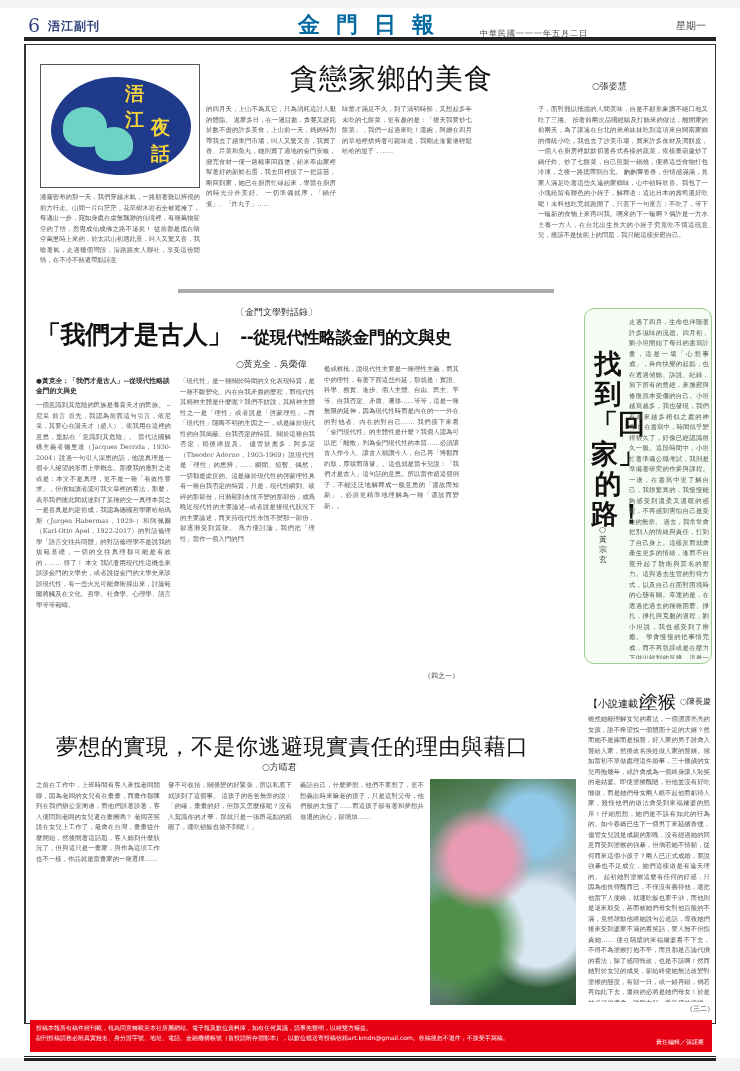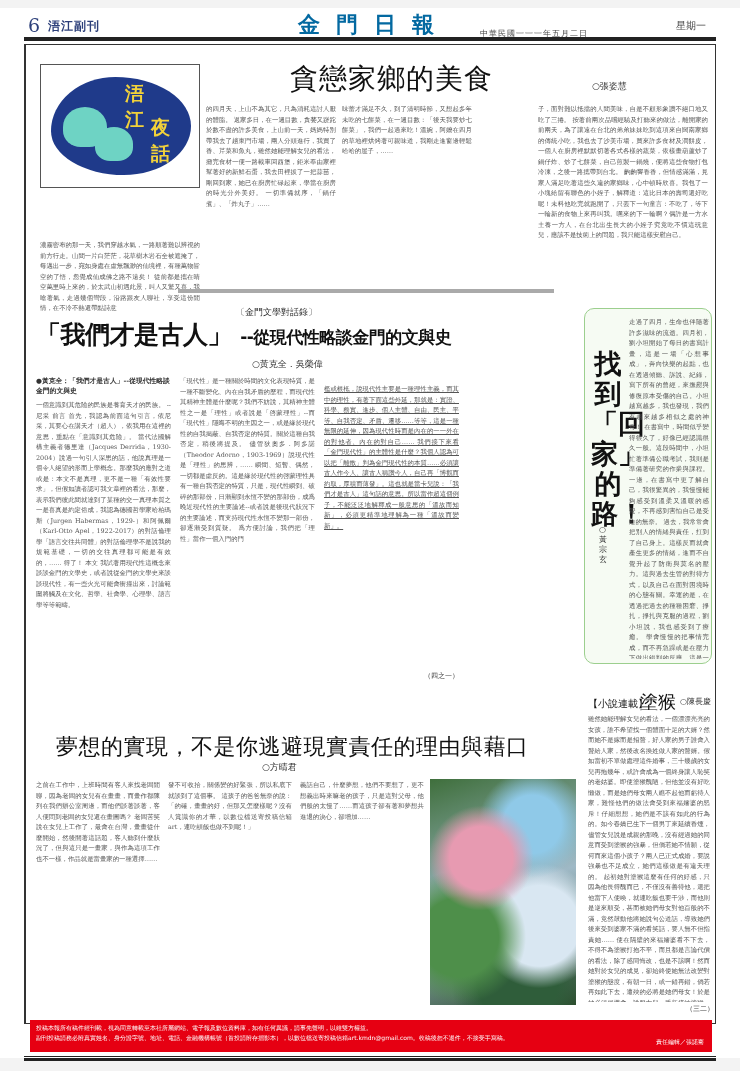--- a/index.html
+++ b/index.html
@@ -88,48 +88,48 @@
       <span class="logo-txt" style="left:74px; top:6px;">浯</span>
       <span class="logo-txt" style="left:74px; top:32px;">江</span>
       <span class="logo-txt" style="left:100px; top:40px;">夜</span>
       <span class="logo-txt" style="left:100px; top:66px;">話</span>
     </div>
   </div>
 
   <div class="art-title-1">貪戀家鄉的美食</div>
   <div class="byline" style="left:560px; top:72px;margin-left:32px;">○張姿慧</div>
 
-  <div class="col" style="left:40px; top:184px; width:160px; height:96px;margin-top:48px;">濃霧密布的那一天，我們穿越水氣，一路順著難以辨視的前方行走。山間一片白茫茫，花草樹木岩石全被遮掩了，每邁出一步，宛如身處在虛無飄渺的仙境裡，有種萬物皆空的了悟，忽覺成仙成佛之路不遠矣！ 從前都是攜在晴空萬里時上來的，於太武山初遇此景，叫人又驚又喜，我嗆著氣，走過幾個彎段，沿路跟友人聊社，享受這份閒情，在不冷不熱還帶點詩意</div>
-  <div class="col" style="left:206px; top:96px; width:130px; height:184px;">的四月天，上山不為其它，只為消耗這討人厭的體脂。 返家多日，在一週目數，貪婪又蹉跎於數不盡的許多美食，上山前一天，媽媽特別帶我去了趟東門市場，兩人分頭進行，我買了香、芹菜和魚丸，雖然她能理解女兒的看法，攤完食材一便一路載車回西堡，鉅米奉由家裡幫著好的新鮮石蛋，我去田裡拔了一把蒜苗，剛回到家，她已在廚房忙碌起來，學當在廚房的時光分外美好。 一切準備就序，「鍋仔煮」、「炸丸子」……</div>
-  <div class="col" style="left:342px; top:96px; width:130px; height:184px;">味蕾才滿足不久，到了清明時節，又想起多年未吃的七餅菜，在一週目數：「後天我要炒七餅菜」，我們一起過來吃！溫婉，阿嬤在四月的草地裡烘烤著可親味道，我剛走進窗邊輕鬆哈哈的屋子，……</div>
+  <div class="col" style="left:40px; top:184px; width:160px; height:96px;">濃霧密布的那一天，我們穿越水氣，一路順著難以辨視的前方行走。山間一片白茫茫，花草樹木岩石全被遮掩了，每邁出一步，宛如身處在虛無飄渺的仙境裡，有種萬物皆空的了悟，忽覺成仙成佛之路不遠矣！ 從前都是攜在晴空萬里時上來的，於太武山初遇此景，叫人又驚又喜，我嗆著氣，走過幾個彎段，沿路跟友人聊社，享受這份閒情，在不冷不熱還帶點詩意</div>
+  <div class="col" style="left:206px; top:96px; width:130px; height:184px;">的四月天，上山不為其它，只為消耗這討人厭的體脂。 返家多日，在一週目數，貪婪又蹉跎於數不盡的許多美食，上山前一天，媽媽特別帶我去了趟東門市場，叫人又驚又喜，我買了香、芹菜和魚丸，她則買了適地的金門安岐，攤完食材一便一路載車回西堡，鉅米奉由家裡幫著好的新鮮石蛋，我去田裡拔了一把蒜苗，剛回到家，她已在廚房忙碌起來，學當在廚房的時光分外美好。 一切準備就序，「鍋仔煮」、「炸丸子」……</div>
+  <div class="col" style="left:342px; top:96px; width:130px; height:184px;">味蕾才滿足不久，到了清明時節，又想起多年未吃的七餅菜，更有趣的是：「後天我要炒七餅菜」，我們一起過來吃！溫婉，阿嬤在四月的草地裡烘烤著可親味道，我剛走進窗邊輕鬆哈哈的屋子，……</div>
   <div class="col" style="left:538px; top:96px; width:170px; height:150px;">子，面對難以抵擋的人間美味，自是不顧形象讚不絕口地又吃了三捲。 按著前兩次品嚐經驗及打聽來的做法，離開家的前兩天，為了讓遠在台北的弟弟妹妹吃到這項來自闊南家鄉的傳統小吃，我也去了沙美市場，買來許多食材及潤餅皮，一個人在廚房裡默默切著各式各樣的蔬菜，依樣畫葫蘆炒了鍋仔炸、炒了七餅菜，自己煎製一鍋燒，便將這些食物打包冷凍，之後一路攜帶到台北。 齣齣響香香，但情感滿滿，見家人滿足吃著這些久違的家鄉味，心中頓時欣喜。我包了一小塊給留有聯色的小姪子，解釋道：這比日本的壽司還好吃呢！未料他吃完就跑開了，只丟下一句童言：不吃了，等下一輪新的食物上來再叫我。嘿來的下一輪啊？偶許是一方水土養一方人，在台北出生長大的小姪子究竟吃不慣這玩意兒，應該不是技術上的問題，我只能這樣安慰自己。</div>
   <div class="divider-bar" style="left:178px; top:281px; width:376px;"></div>
 
   <div class="greenbox">
     <div class="gb-title">找到「回家」的路！</div>
     <div class="gb-byline">○黃宗玄</div>
     <div class="col" style="left:44px; top:8px; width:80px; height:342px; color:#555;">走過了四月，生命也伴隨著許多滋味的流逝。四月初，劉小坦開始了每日的書寫計畫，這是一場「心想事成」，奔向快樂的起點，也在透過傾聽、訴說、紀錄，寫下所有的曾經，來撫慰與修復原本受傷的自己。小坦越寫越多，我也發現，我們有越來越多相似之處的神奇！ 在書寫中，時間似乎變得很久了，好像已經認識很久一般。這段時間中，小坦忙著準備公職考試，我則是準備著研究的作業與課程。一邊，在書寫中更了解自己，我很驚異的，我慢慢能夠感受到溫柔又溫暖的感覺，不再感到害怕自己是受迫的無奈。 過去，我常常會把別人的情緒與責任，扛到了自己身上。這樣反而就會產生更多的情緒，進而不自覺升起了防衛與莫名的壓力。這與過去生管的對待方式，以及自己在面對困境時的心態有關。幸運的是，在透過把過去的種種困窘、掙扎，掙扎與克服的過程，劉小坦說，我也感受到了療癒。 學會慢慢的把事情完成，而不再急躁或是在壓力下做出錯判的反應。這是一種有成竹的暢然之感，我想正是最後的收穫。更有趣的是，在四月的桌遊工作坊中，我設計出了「心想事成」的魔法卡，用著象徵內在、渴望與行動的三張牌卡片，來解析困境中的方向！ 我想更加具體的牌卡，也讓幫助困助了更明確的方式，也讓本來很難言說的「書寫療癒」，轉化成好玩的「桌遊牌」。從遊戲中，找到讓自己喘口氣一致的溫馨處。就這樣，四月充滿了文錄、探詢、發現寶藏、幫助他人，找到「回家」的路中，看見了生命的希望與體勇！</div>
   </div>
 
   <div class="series-tag">〔金門文學對話錄〕</div>
   <div class="art-title-2">
     <span>「我們才是古人」</span>
     <span class="sub">--從現代性略談金門的文與史</span>
   </div>
-  <div class="byline" style="left:236px; top:350px;margin-left:16px;">○黃克全．吳榮偉</div>
+  <div class="byline" style="left:236px; top:350px;">○黃克全．吳榮偉</div>
   <div class="art-lede">●黃克全：「我們才是古人」--從現代性略談金門的文與史</div>
   <div class="col" style="left:36px; top:392px; width:135px; height:268px;">一個意識到其危險的民族是養育天才的民族。 --尼采 前言 首先，我認為前面這句引言，依尼采，其要心在講天才（超人），依我用在這裡的意思，重點在「意識到其危險」。 當代法國解構主義者德里達（Jacques Derrida，1930-2004）說過一句引人深思的話，他說真理是一個令人絕望的形而上學概念。那麼我的應對之道或是：本文不是真理，更不是一種「有效性要求」，但假如讀者認可我文章裡的看法，那麼，表示我們彼此間就達到了某種的交一真理本質之一是喜真是約定俗成，我認為德國哲學家哈柏瑪斯（Jurgen Habermas，1929-）和阿佩爾（Karl-Otto Apel，1922-2017）的對話倫理學「語言交往共同體」的對話倫理學不是說我的規範基礎，一切的交往真理都可能是有效的，…… 得了！ 本文 我試著用現代性這概念來談談金門的文學史，或者說從金門的文學史來談談現代性，有一些火光可能會衝撞出來，討論範圍將觸及在文化、哲學、社會學、心理學、語言學等等範疇。</div>
   <div class="col" style="left:180px; top:368px; width:135px; height:292px;">「現代性」是一種關於時間的文化表現特質，是一種不斷變化、內在自我矛盾的歷程，而現代性其精神主體是什麼呢？我們不妨說，其精神主體性之一是「理性」或者說是「啓蒙理性」--而「現代性」隱晦不明的主因之一，或是緣於現代性的自我揭蔽、自我否定的特質。關於這種自我否定，稍後將提及。 儘管狄奧多．阿多諾（Theodor Adorno，1903-1969）說現代性是「理性」的思辨，…… 瞬間、短暫、偶然，一切都是虛反的。這是緣於現代性的啓蒙理性具有一種自我否定的特質，只是，現代性瞬到、破碎的那部份，日漸顯到永恆不變的那部份，成爲晚近現代性的主要論述--或者說是後現代狀況下的主要論述，而支持現代性永恆不變那一部份，卻逐漸受到質疑。 爲方便討論，我們把「理性」當作一個入門的門</div>
-  <div class="col" style="left:324px; top:376px; width:135px; height:276px;text-decoration:underline;">檻或根柢，說現代性主要是一種理性主義，而其中的理性，有著下面這些外延，那就是：實證、科學、務實、進步、個人主體、自由、民主、平等、自我否定、矛盾、遷移……等等，這是一種無限的延伸，因為現代性時而是內在的一一外在的對他者、內在的對自己…… 我們接下來看「金門現代性」的主體性是什麼？我個人認為可以把「離散」判為金門現代性的本質……必須讓古人作今人、讓古人稱讚今人，自己再「博觀而約取，厚積而薄發」。這也就是當卡兒說：「我們才是古人」這句話的意思。所以當作超這個例子，不能泛泛地解釋成一般意思的「溫故而知新」，必須更精準地理解為一種「溫故而變新」。</div>
+  <div class="col" style="left:324px; top:356px; width:135px; height:276px;">檻或根柢，說現代性主要是一種理性主義，而其中的理性，有著下面這些外延，那就是：實證、科學、務實、進步、個人主體、自由、民主、平等、自我否定、矛盾、遷移……等等，這是一種無限的延伸，因為現代性時而是內在的一一外在的對他者、內在的對自己…… 我們接下來看「金門現代性」的主體性是什麼？我個人認為可以把「離散」判為金門現代性的本質……必須讓古人作今人、讓古人稱讚今人，自己再「博觀而約取，厚積而薄發」。這也就是當卡兒說：「我們才是古人」這句話的意思。所以當作超這個例子，不能泛泛地解釋成一般意思的「溫故而知新」，必須更精準地理解為一種「溫故而變新」。</div>
   <div class="part-mark" style="left:424px; top:647px;margin-top:16px;">（四之一）</div>
 
   <div class="art-title-3">夢想的實現，不是你逃避現實責任的理由與藉口</div>
   <div class="byline" style="left:262px; top:753px;">○方晴君</div>
   <div class="col" style="left:36px; top:772px; width:124px; height:232px;">之前在工作中，上班時間有客人來找老闆閒聊，因為老闆的女兒有在畫畫，而畫作都陳列在我們辦公室周邊，而他們談著談著，客人便問到老闆的女兒還在畫圖嗎？ 老闆苦笑說在女兒上工作了，最會在台灣，畫畫從什麼開始，然後開著這話題，客人聽到什麼狀況了，但與這只是一畫家，與作為這項工作也不一樣，作品就是當畫家的一種選擇……</div>
-  <div class="col" style="left:168px; top:772px; width:124px; height:232px;">發不可收拾，關係變的好緊張，所以私底下就談到了這個事。 這孩子的爸爸無奈的說：「的確，畫畫的好，但那又怎麼樣呢？沒有人賞識你的才華，以數位檔送寄投稿信箱art，連吃頓飯也做不到呢！」</div>
+  <div class="col" style="left:168px; top:772px; width:124px; height:232px;">發不可收拾，關係變的好緊張，所以私底下就談到了這個事。 這孩子的爸爸無奈的說：「的確，畫畫的好，但那又怎麼樣呢？沒有人賞識你的才華，那就只是一張昂花點的紙罷了，連吃頓飯也做不到呢！」</div>
   <div class="col" style="left:300px; top:772px; width:124px; height:232px;">義話自己，什麼夢想，他們不要想了，更不想義出時來嘛老的孩子，只是這對父母，他們般的太慢了……而這孩子卻有著和夢想共進退的決心，卻增加…… </div>
   <div class="photo" aria-label="pink flower tree photo"></div>
 
   <div class="novel-tag">【小說連載】</div>
   <div class="novel-title">塗猴</div>
   <div class="novel-author">○陳長慶</div>
   <div class="col" style="left:588px; top:706px; width:122px; height:288px;">雖然她能理解女兒的看法，一個漂漂亮亮的女孩，誰不希望找一個體面十足的大婿？然而她不是嫁而是招贅，好人家的男子誰會入贅給人家，然後改名換姓做人家的贅婿。假如當初不單做處理這件婚事，三十幾歲的女兒再拖幾年，或許會成為一個終身讓人恥笑的老姑婆。即使塗猴醜陋，但他並沒有好吃懶做，而是她們母女兩人瞧不起他而虧待人家，難怪他們的做法會受到來福嬸婆的怒斥！仔細想想，她們是不該有如此的行為的。如今春嬌已生下一個男丁來延續香煙，儘管女兒說是成親的那晚，沒有經過她的同意而受到塗猴的強暴，但倘若她不情願，從何而來這個小孩子？兩人已正式成婚，要說強暴也不足成立，她們這樣做是有違天理的。 起初她對塗猴這麼有任何的好感，只因為他長得醜而已，不僅沒有善待他，還把他當下人使喚，就連吃飯也要干涉，而他則是逆來順受，甚而被她們母女對他百般的不滿，竟然鼓動他將她說句公道話，導致她們後來受到婆家不滿的看笑話，要人無不但指責她…… 使在隔壁的來福嬸婆看不下去，不得不為塗猴打抱不平，而且都是言論代價的看法，除了感同悔改，也是不該啊！然而她對於女兒的成見，卻始終使她無法改變對塗猴的態度，有朝一日，或一錯再錯，倘若再如此下去，遭殃的必將是她們母女！於是她必須伺機會，說服女兒，重新接納塗猴，或許就是他們幸福的開始，她們人生的新開端！</div>
   <div class="part-mark" style="left:686px; top:996px;">（三二）</div>
 
   <div class="footer">

